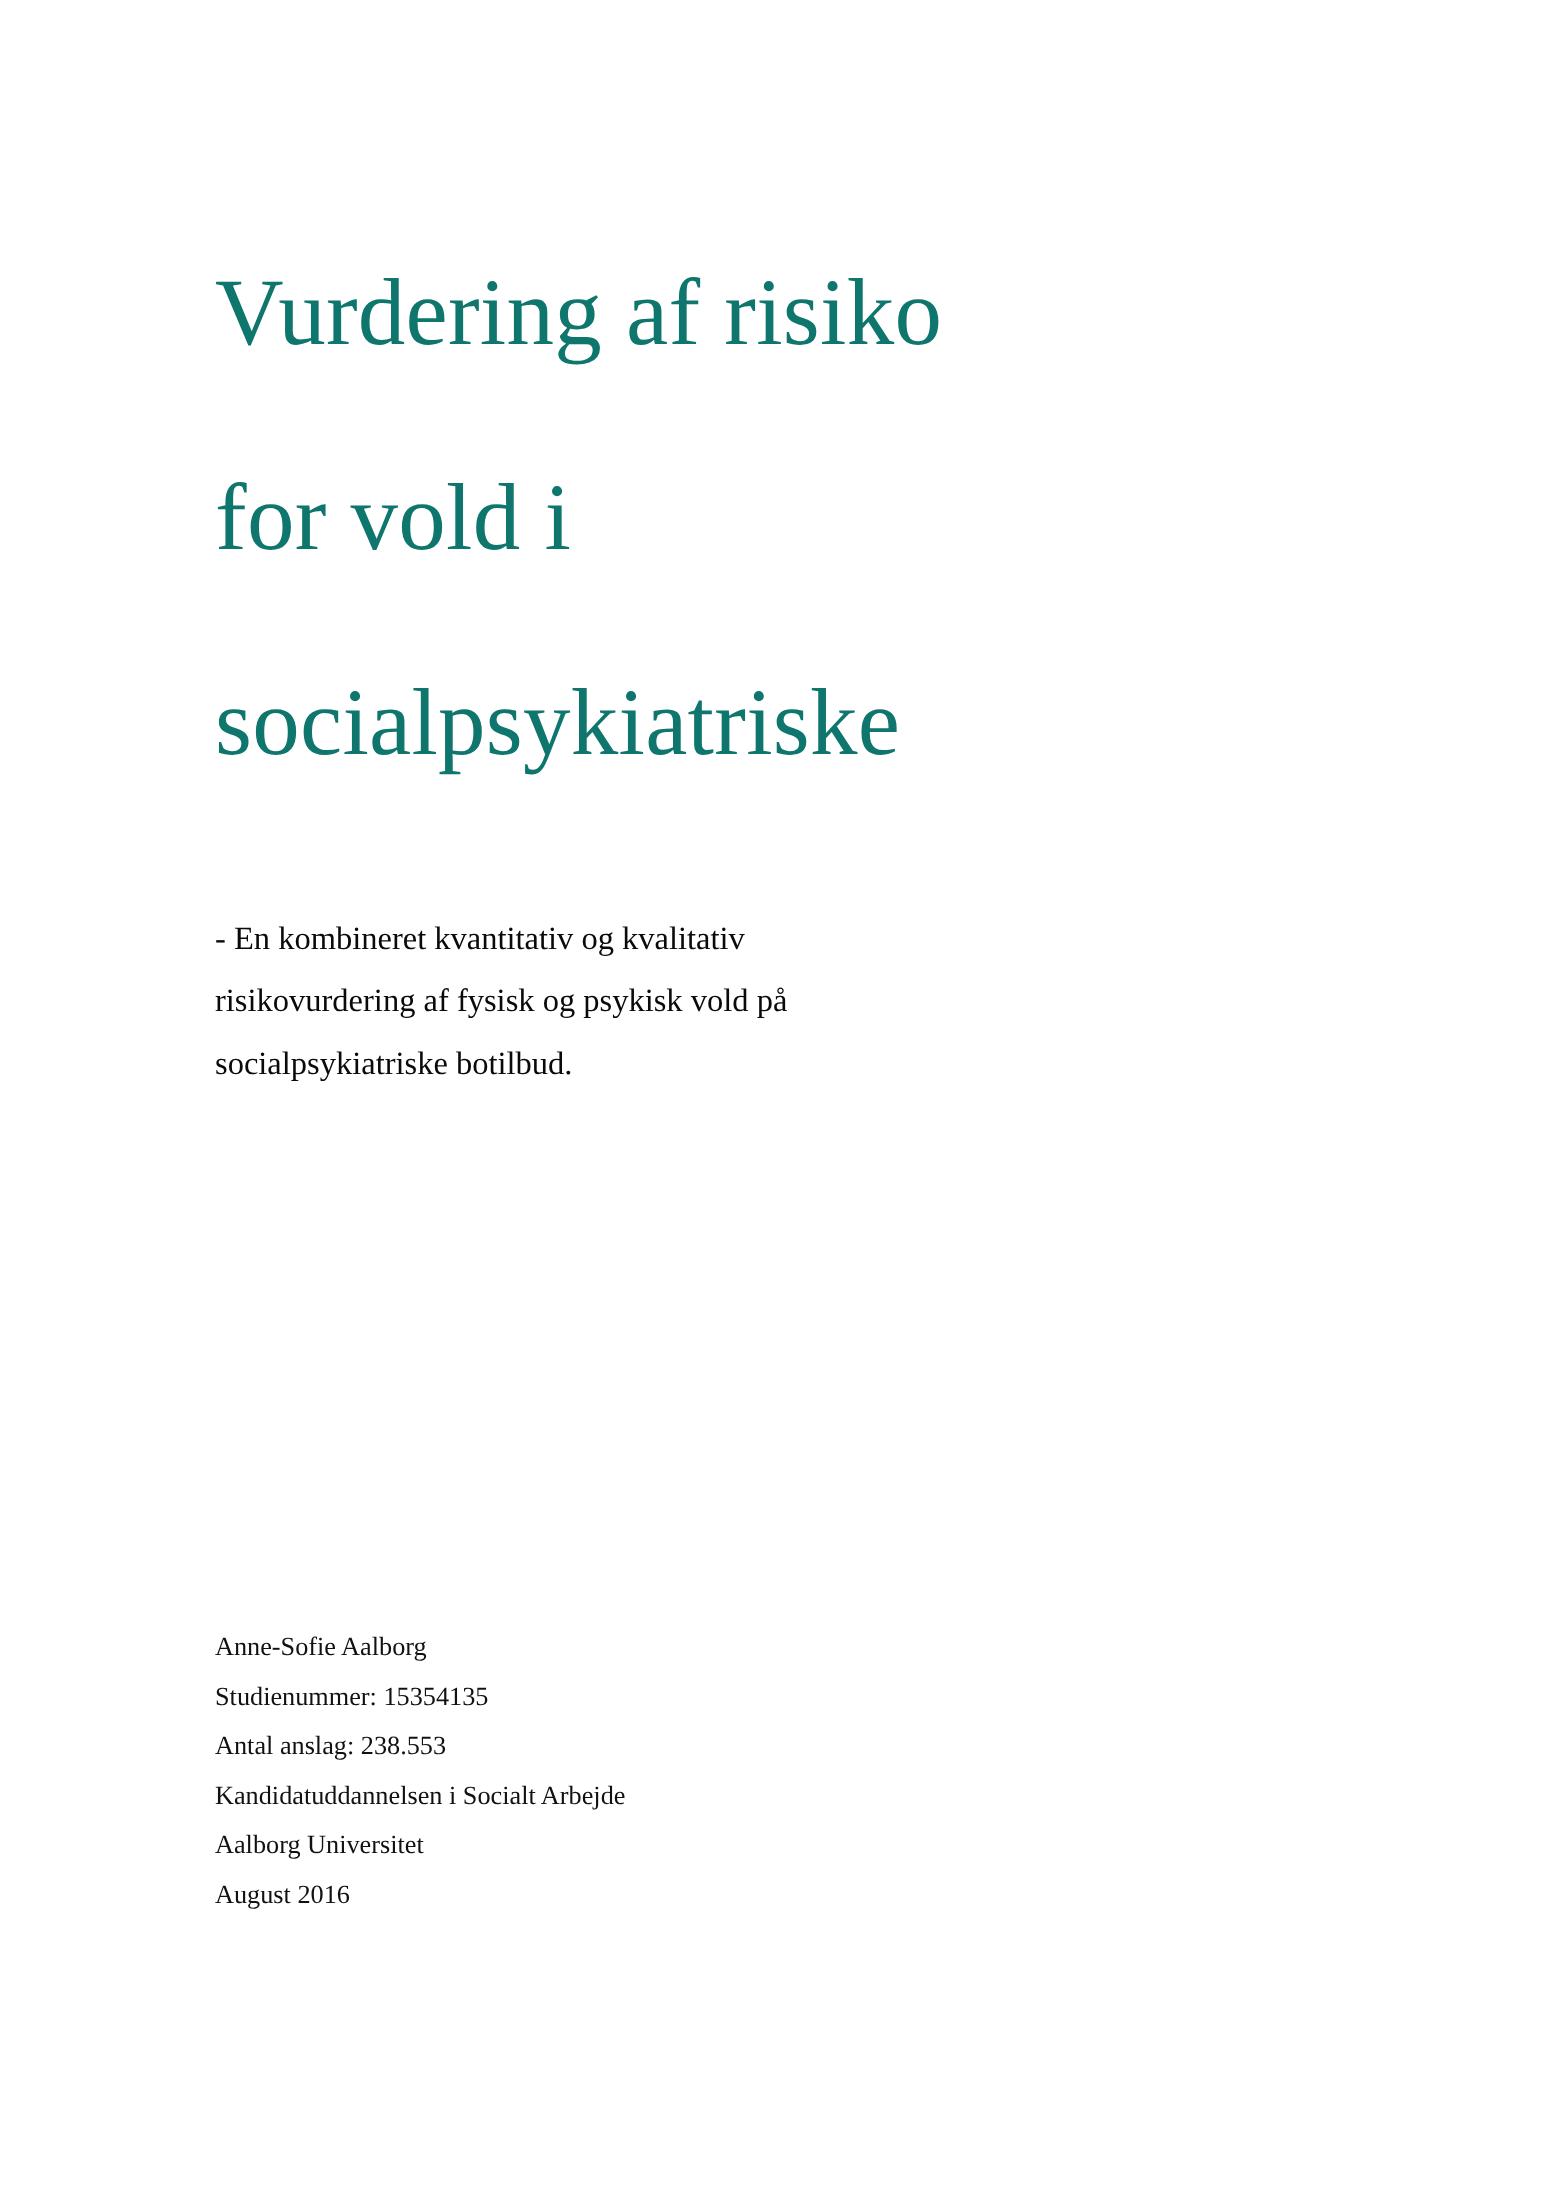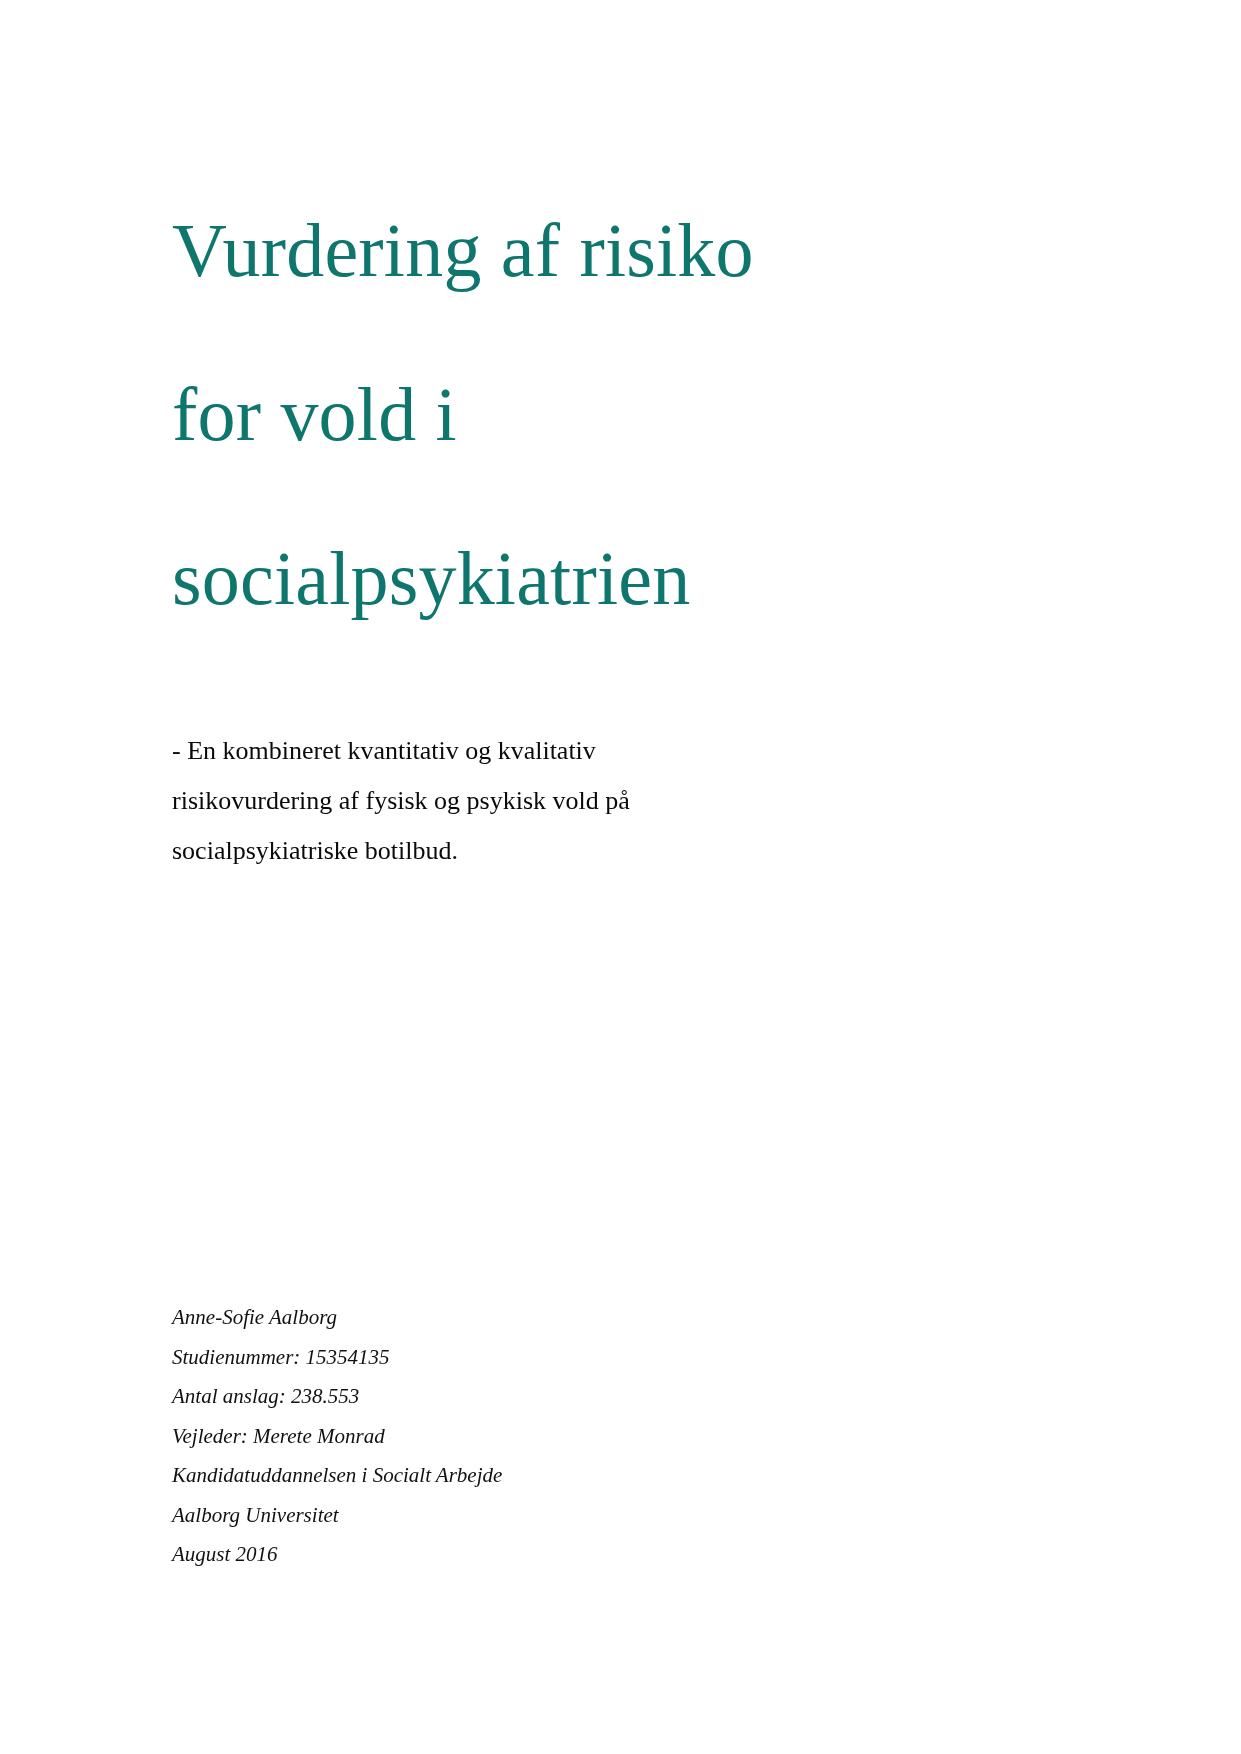--- a/index.html
+++ b/index.html
@@ -53,50 +53,48 @@
     white-space: nowrap;
     color: #0a0a0a;
   }
 
   
   .meta-block {
     position: absolute;
     left: 172px;
     top: 1298px;
     width: 700px;
-    font-style: italic;
   }
   .meta-line {
     font-size: 21px;
     line-height: 39.5px;
     font-weight: 400;
     white-space: nowrap;
     color: #111111;
   }
 </style>
 </head>
 <body>
 
 <div class="page">
 
   <div class="title-block">
     <div class="title-line">Vurdering af risiko</div>
     <div class="title-line">for vold i</div>
-    <div class="title-line">socialpsykiatrien</div>
+    <div class="title-line">socialpsykiatriske</div>
   </div>
 
   <div class="subtitle-block">
     <div class="subtitle-line">- En kombineret kvantitativ og kvalitativ</div>
     <div class="subtitle-line">risikovurdering af fysisk og psykisk vold på</div>
     <div class="subtitle-line">socialpsykiatriske botilbud.</div>
   </div>
 
   <div class="meta-block">
     <div class="meta-line">Anne-Sofie Aalborg</div>
     <div class="meta-line">Studienummer: 15354135</div>
     <div class="meta-line">Antal anslag: 238.553</div>
-    <div class="meta-line">Vejleder: Merete Monrad</div>
     <div class="meta-line">Kandidatuddannelsen i Socialt Arbejde</div>
     <div class="meta-line">Aalborg Universitet</div>
     <div class="meta-line">August 2016</div>
   </div>
 
 </div>
 
 </body></html>

